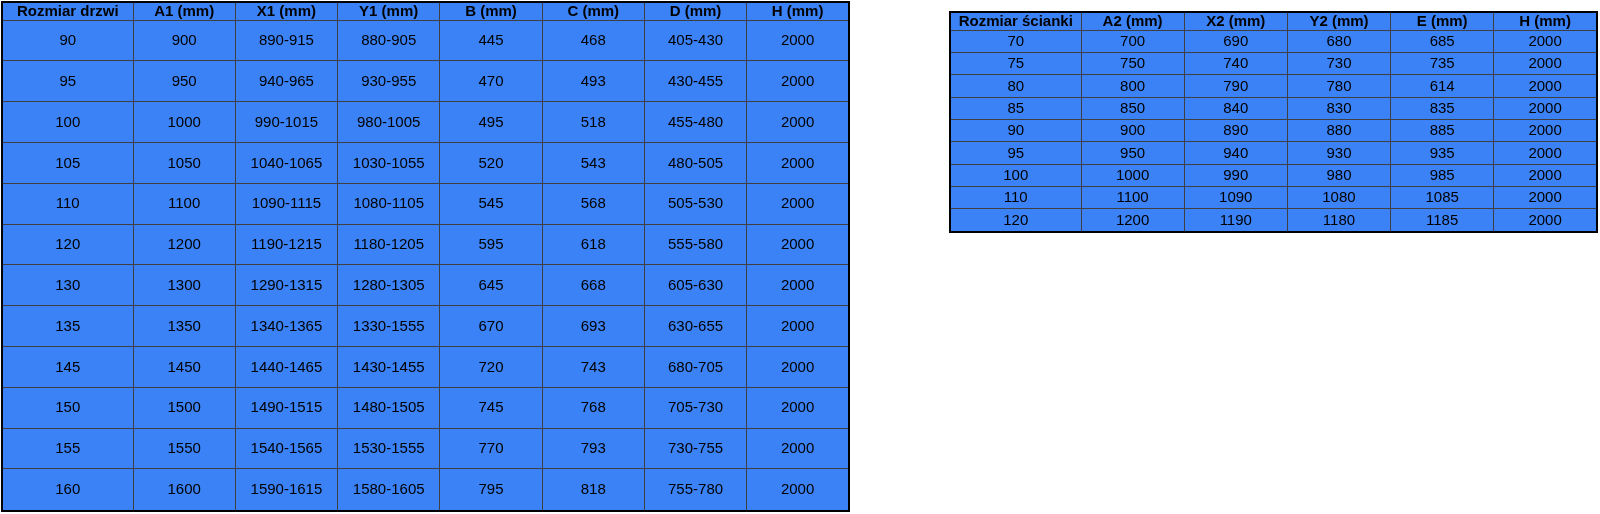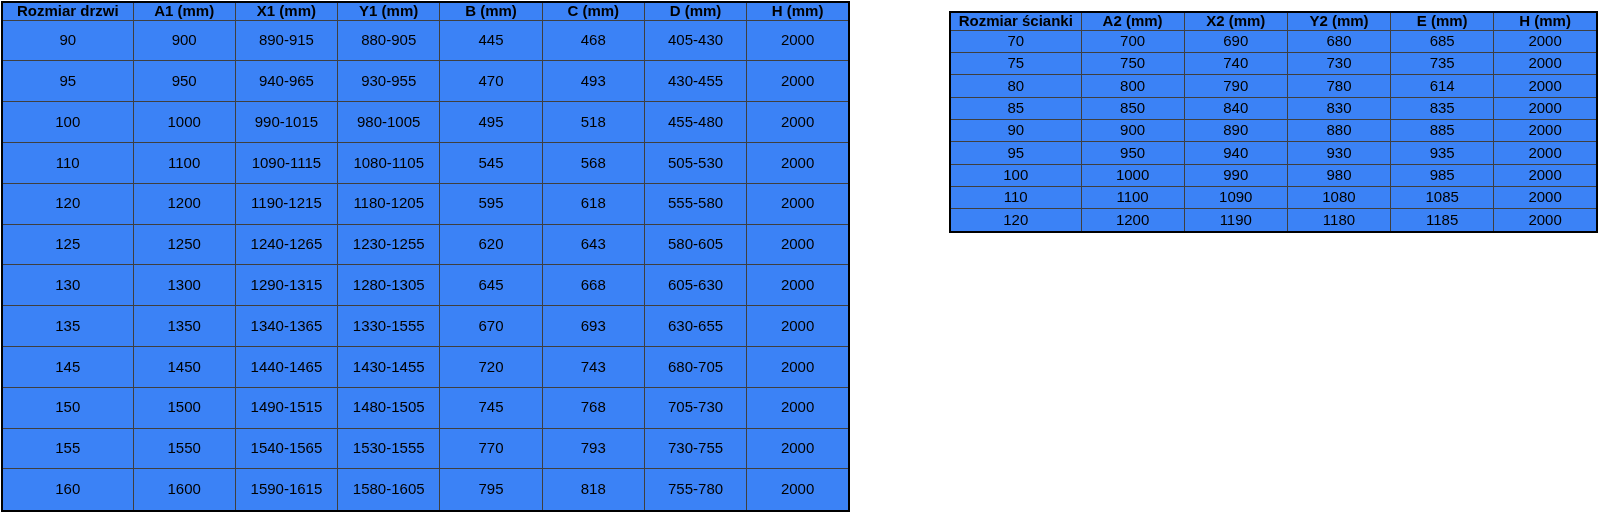--- a/index.html
+++ b/index.html
@@ -110,47 +110,47 @@
           <td>100</td>
           <td>1000</td>
           <td>990-1015</td>
           <td>980-1005</td>
           <td>495</td>
           <td>518</td>
           <td>455-480</td>
           <td>2000</td>
         </tr>
         <tr>
+          <td>105</td>
+          <td>1050</td>
+          <td>1040-1065</td>
+          <td>1030-1055</td>
+          <td>520</td>
+          <td>543</td>
+          <td>480-505</td>
+          <td>2000</td>
+        </tr>
+        <tr>
           <td>110</td>
           <td>1100</td>
           <td>1090-1115</td>
           <td>1080-1105</td>
           <td>545</td>
           <td>568</td>
           <td>505-530</td>
           <td>2000</td>
         </tr>
         <tr>
           <td>120</td>
           <td>1200</td>
           <td>1190-1215</td>
           <td>1180-1205</td>
           <td>595</td>
           <td>618</td>
           <td>555-580</td>
-          <td>2000</td>
-        </tr>
-        <tr>
-          <td>125</td>
-          <td>1250</td>
-          <td>1240-1265</td>
-          <td>1230-1255</td>
-          <td>620</td>
-          <td>643</td>
-          <td>580-605</td>
           <td>2000</td>
         </tr>
         <tr>
           <td>130</td>
           <td>1300</td>
           <td>1290-1315</td>
           <td>1280-1305</td>
           <td>645</td>
           <td>668</td>
           <td>605-630</td>

